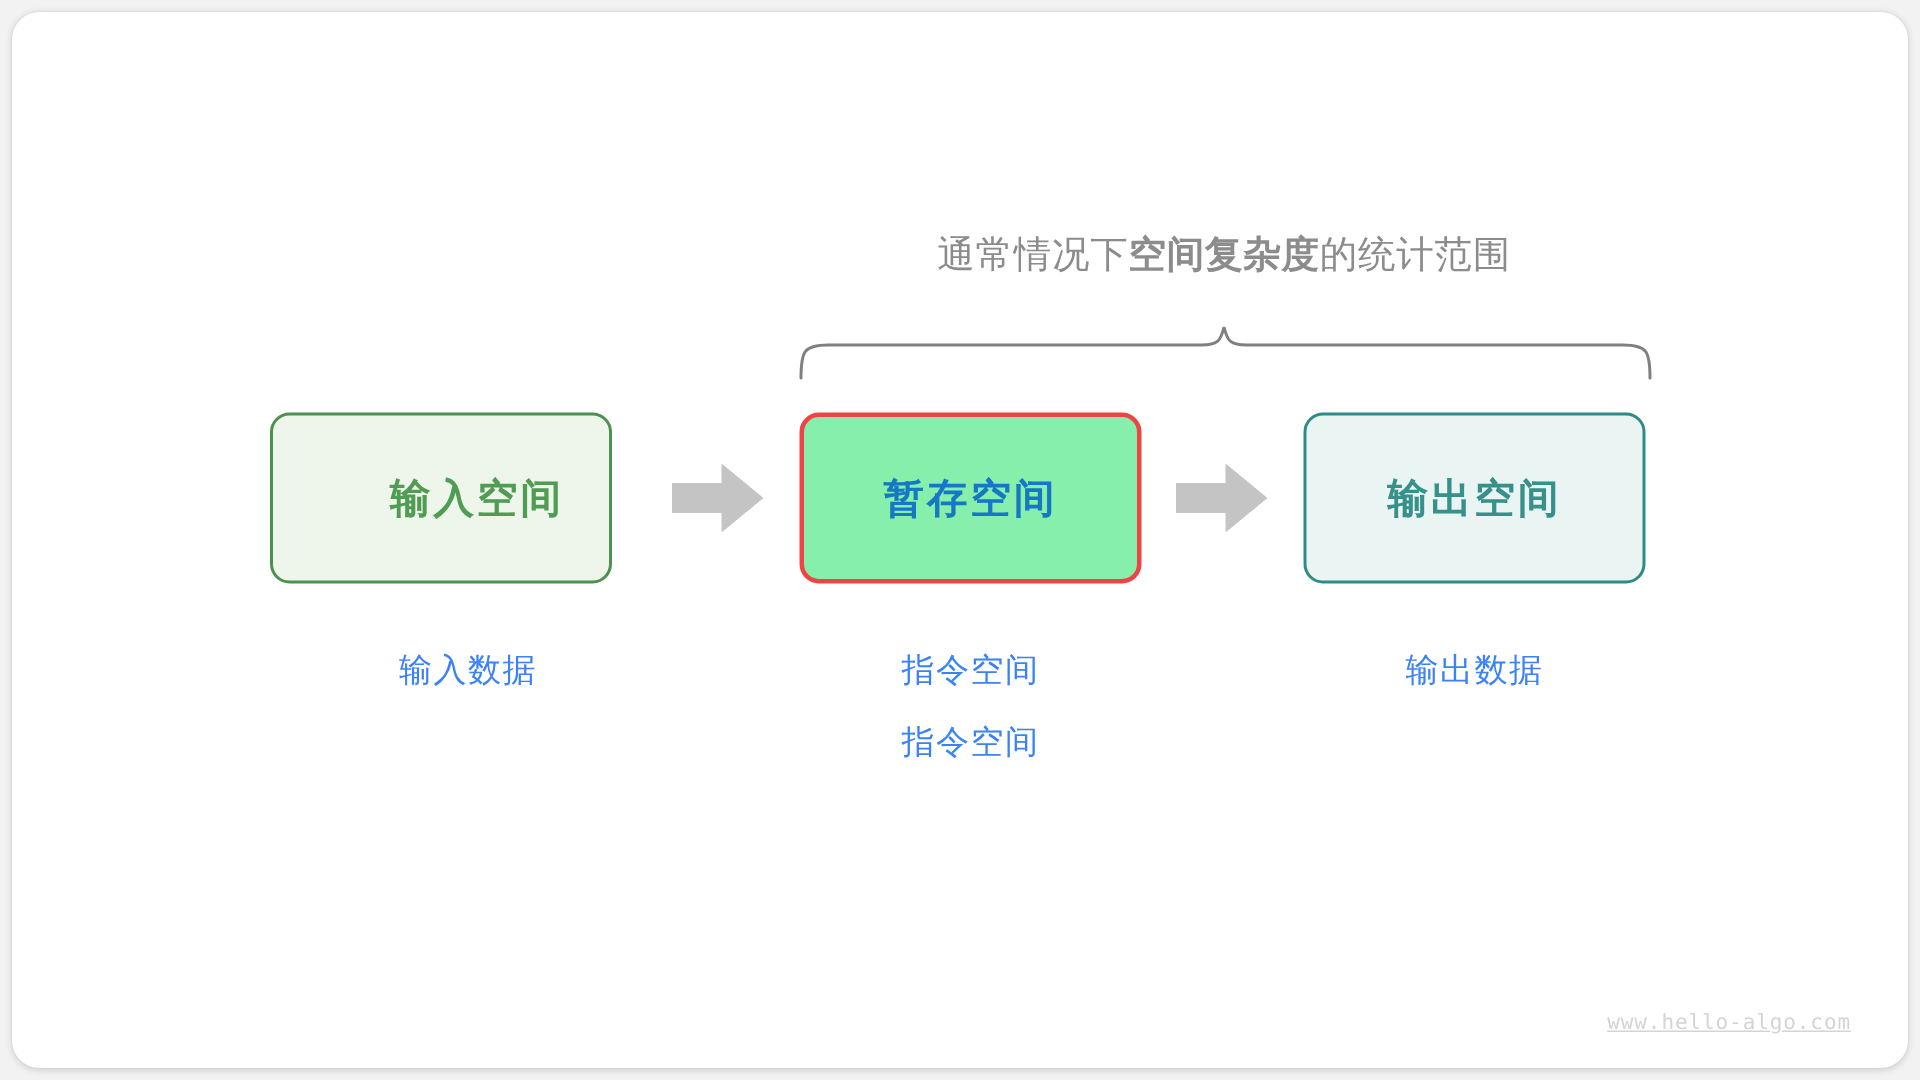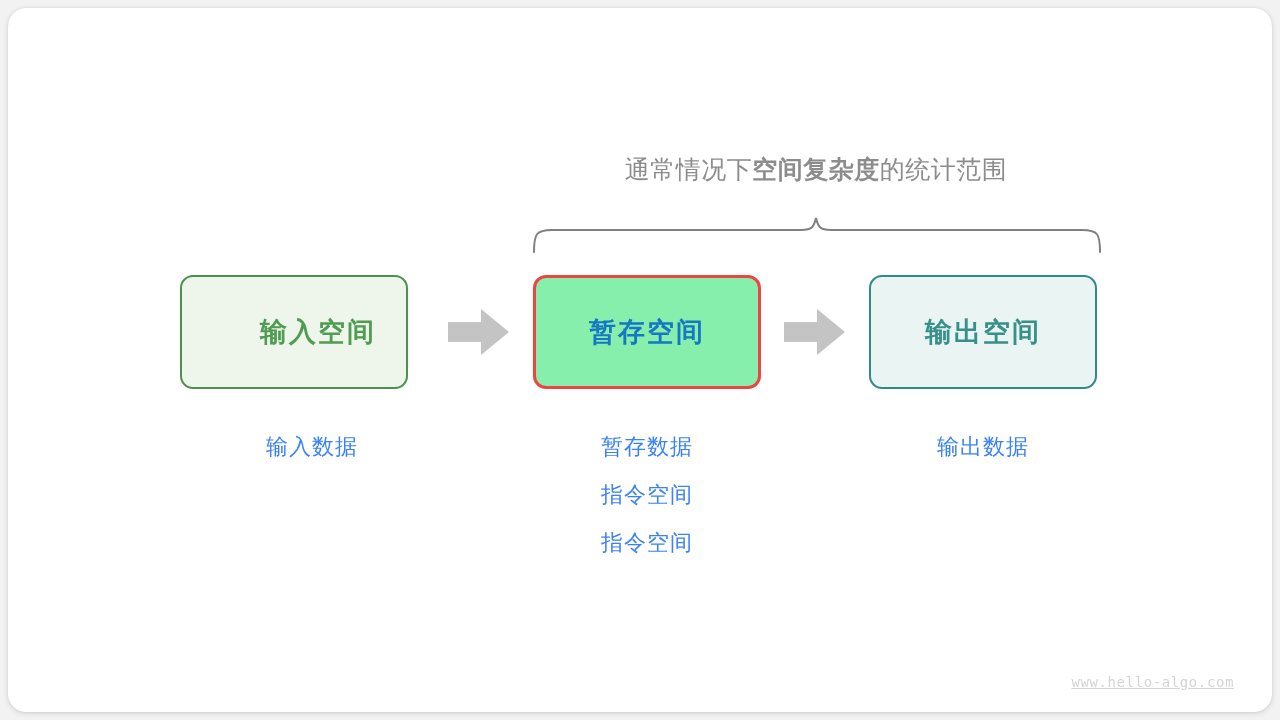--- a/index.html
+++ b/index.html
@@ -158,21 +158,20 @@
       <polygon points="0,13 33,13 33,0 61,23 33,46 33,33 0,33" fill="#c4c4c4"></polygon>
     </svg>
     <svg class="arrow arrow-2" width="62" height="46" viewBox="0 0 62 46">
       <polygon points="0,13 33,13 33,0 61,23 33,46 33,33 0,33" fill="#c4c4c4"></polygon>
     </svg>
 
     <div class="caption-col cap-input">
       <div class="line">输入数据</div>
     </div>
     <div class="caption-col cap-temp">
-      <div class="line">暂存数据</div>
       <div class="line">指令空间</div>
       <div class="line">指令空间</div>
     </div>
     <div class="caption-col cap-output">
       <div class="line">输出数据</div>
     </div>
 
     <div class="watermark">www.hello-algo.com</div>
 
   </div>

